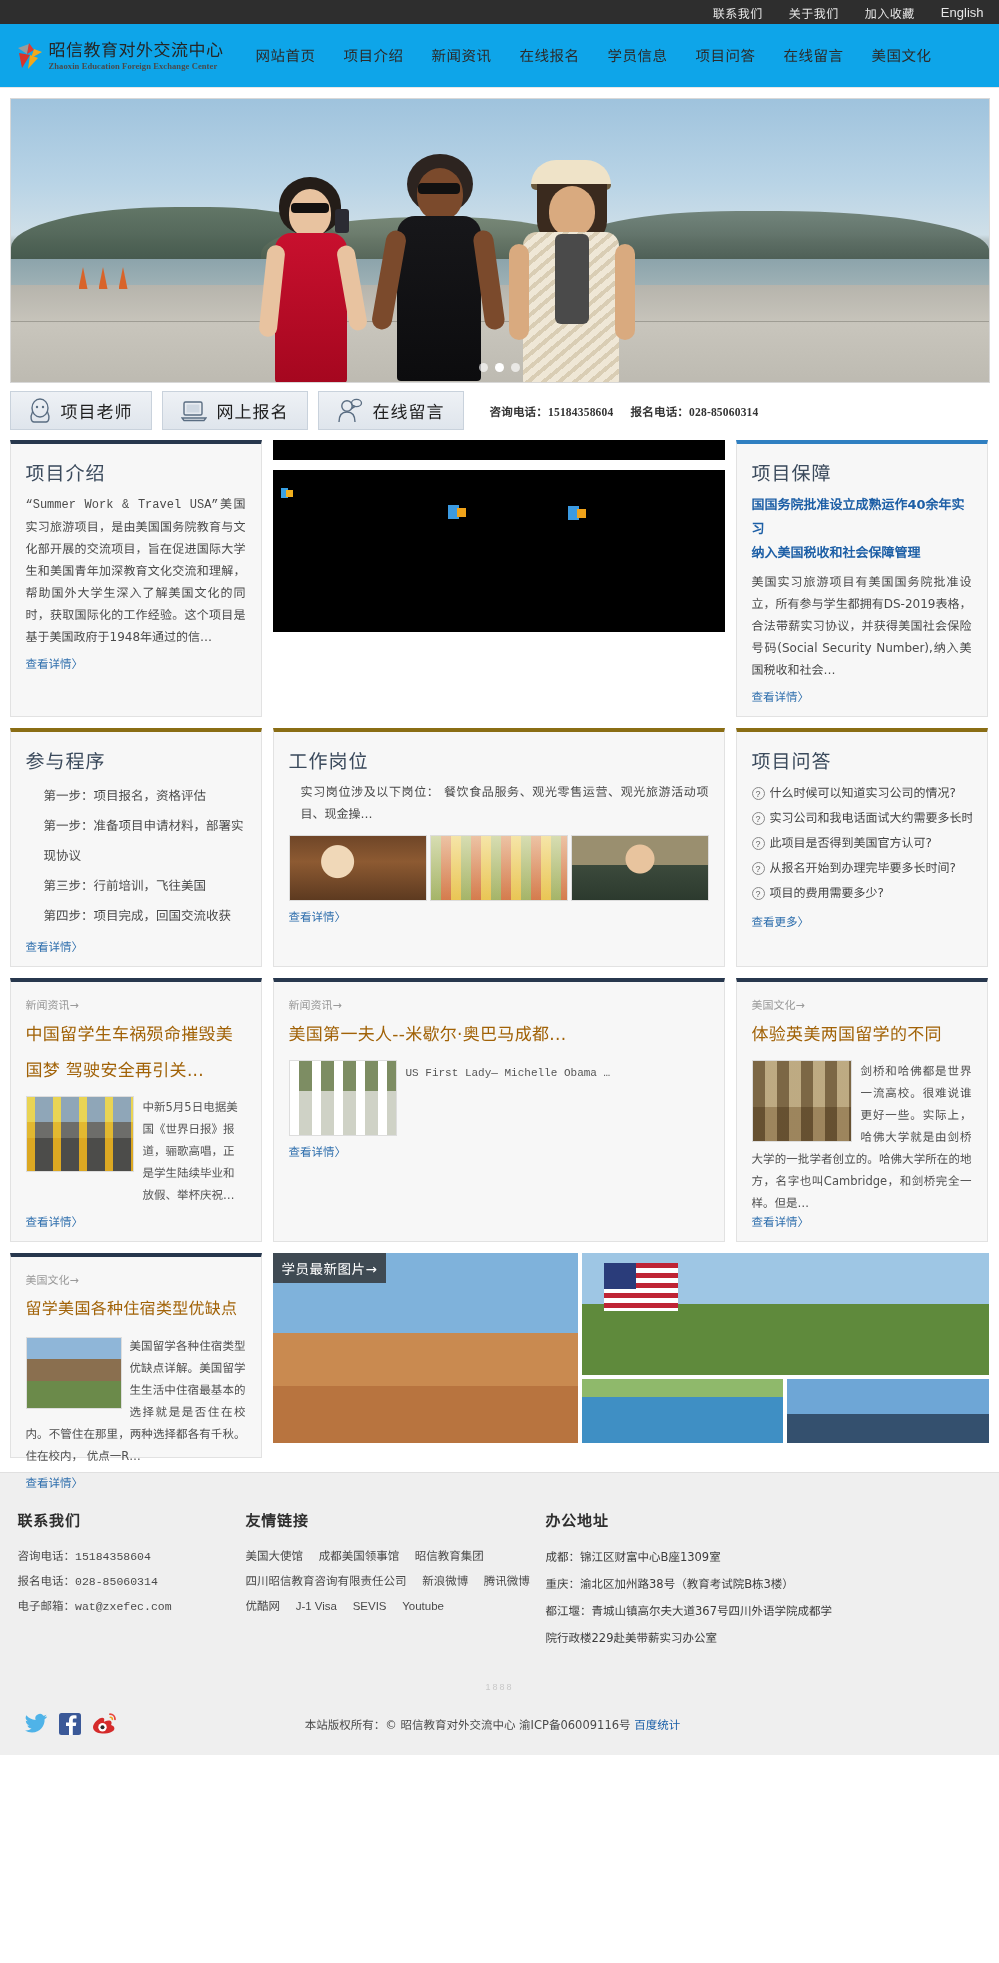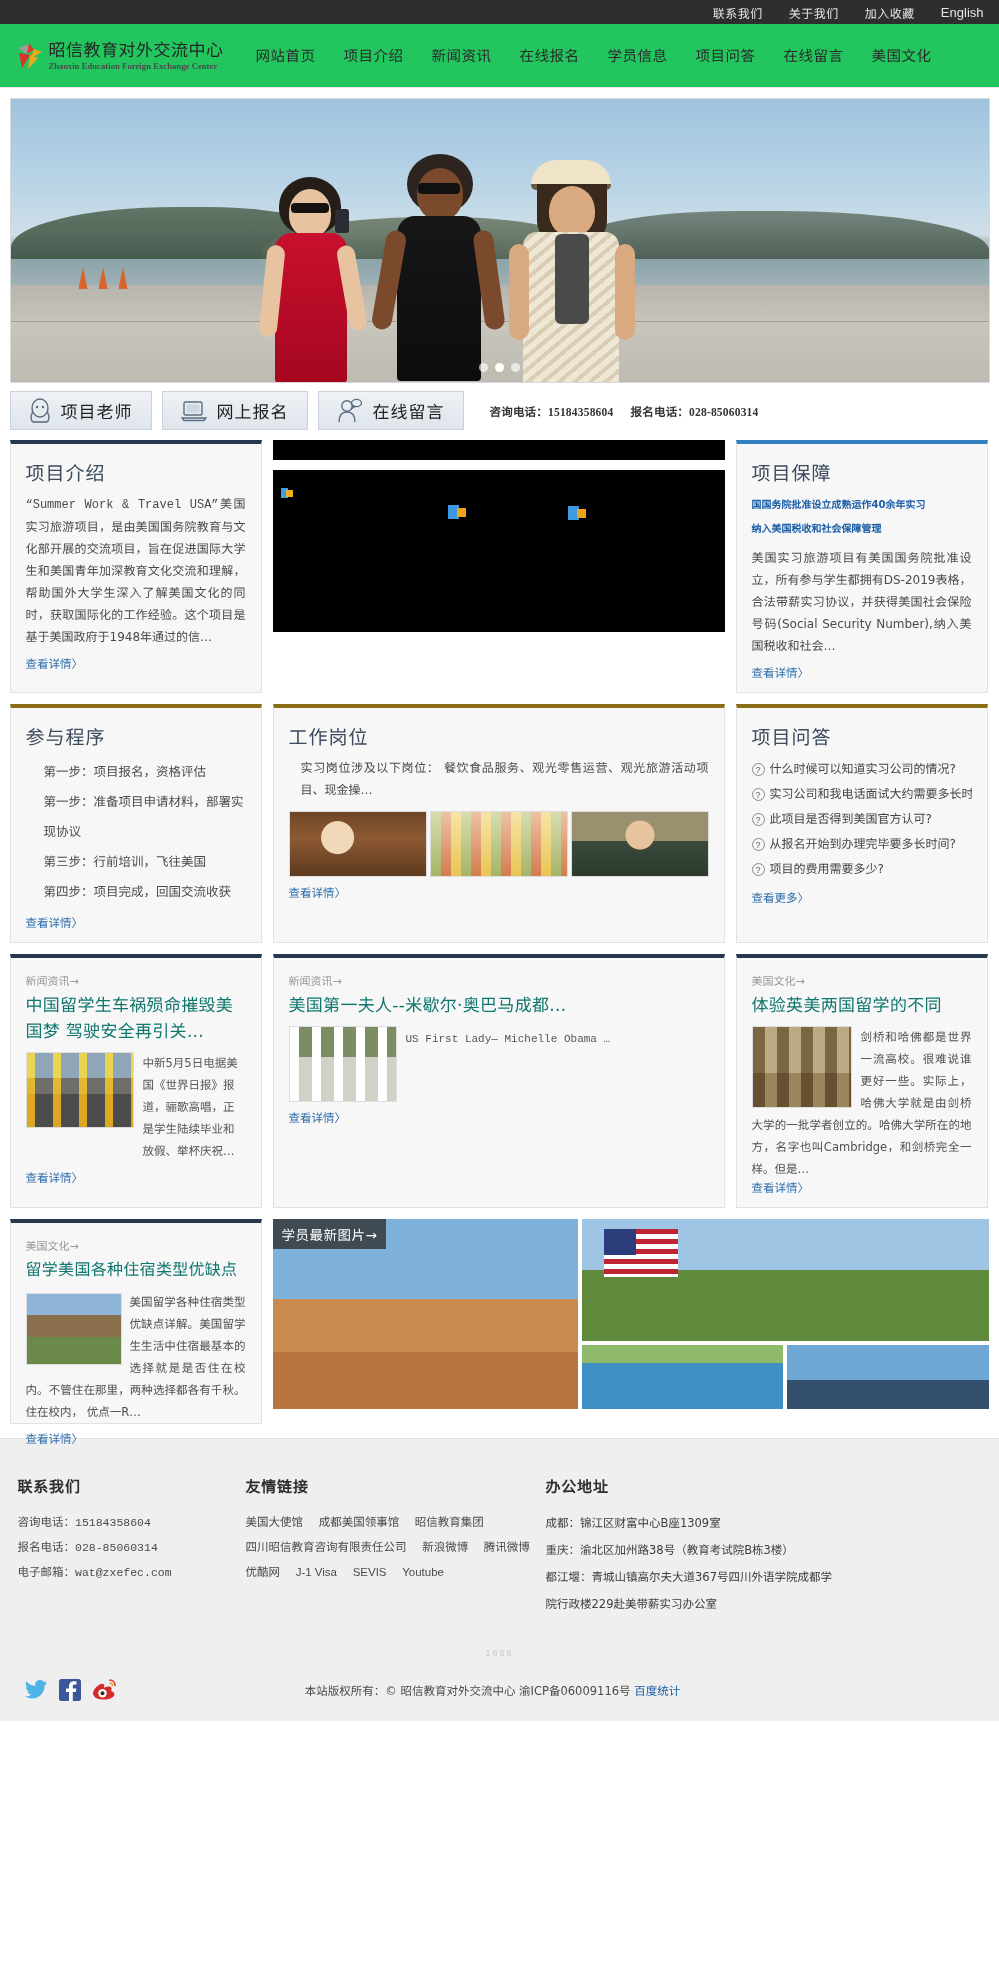--- a/index.html
+++ b/index.html
@@ -13,21 +13,21 @@
   .page { width:999px; position:relative; }
 
   
   .topbar { height:24px; background:#2e2e2e; color:#dcdcdc; }
   .topbar-inner { width:980px; margin:0 auto; height:24px;
     display:flex; justify-content:flex-end; align-items:center; gap:26px; padding-right:6px;}
   .topbar a { color:#e6e6e6; text-decoration:none; font-size:12px; letter-spacing:.5px; }
   .topbar a.en { font-size:13px; letter-spacing:0; }
 
   
-  .header { height:64px; background:#22c55e; border-bottom:1px solid #e7e7e7; }
+  .header { height:64px; background:#0ea5e9; border-bottom:1px solid #e7e7e7; }
   .header-inner { width:980px; margin:0 auto; height:64px; display:flex; align-items:center; }
   .brand { display:flex; align-items:center; gap:5px; margin-left:6px; }
   .brand-mark { width:28px; height:30px; position:relative; flex:0 0 28px; }
   .brand-text { display:flex; flex-direction:column; line-height:1; }
   .brand-cn { font-size:17px; color:#262626; letter-spacing:.5px; font-weight:400;
       font-family:"DejaVu Sans","Liberation Sans",sans-serif;}
   .brand-en { font-size:8.5px; color:#4a4a4a; margin-top:3px; letter-spacing:.1px;
       font-family:"Liberation Serif","DejaVu Serif",serif; font-weight:bold;}
   .nav { display:flex; align-items:center; margin-left:18px; }
   .nav a { display:block; padding:0 14px; font-size:14.5px; color:#2b2b2b;
@@ -145,21 +145,21 @@
       repeating-linear-gradient(90deg,#7d9e58 0 10px,#c2543a 10px 20px,#e0b442 20px 30px),
       linear-gradient(180deg,#d8d2c4,#a79d8c);
       background-blend-mode:overlay;}
   .ji3 { background:
       radial-gradient(circle at 50% 36%,#e8c49e 14px,transparent 15px),
       linear-gradient(180deg,#9a8f6f 0 45%,#3c4a3c 45%,#2c3a2e 100%); }
 
   
   .tag { font-size:11px; color:#999; margin-bottom:4px;
      font-family:"DejaVu Sans","Liberation Sans",sans-serif;}
-  .news-title { font-size:17px; line-height:26px; color:#0f766e; letter-spacing:.3px;
+  .news-title { font-size:17px; line-height:36px; color:#a16207; letter-spacing:.3px;
      font-family:"DejaVu Sans","Liberation Sans",sans-serif; margin-bottom:8px;}
   .news-flex { display:flex; gap:9px; }
   .news-thumb { width:108px; height:76px; flex:0 0 108px; border:1px solid #ddd; }
   .nt-cars { background:
      linear-gradient(180deg,#8fa6b8 0 34%,#6d6d6a 34% 56%,#4c4c4a 56% 100%),
      repeating-linear-gradient(90deg,#e6c13a 0 8px,transparent 8px 26px);
      background-blend-mode:overlay; }
   .nt-dance { background:
      linear-gradient(180deg,#7d8d63 0 40%,#cfd2c6 40% 100%),
      repeating-linear-gradient(90deg,#ffffff 0 9px,transparent 9px 22px);
@@ -381,21 +381,21 @@
           <span class="vicon" style="left:295px;top:66px;">
               <i class="a" style="position:absolute;left:0;top:0;width:11px;height:14px;background:#3b9ae1;"></i>
               <i class="b" style="position:absolute;left:9px;top:3px;width:9px;height:9px;background:#f0a31a;"></i>
             </span>
         </div>
       </div>
 
       <div class="card blue col-r">
         <div class="card-pad">
           <div class="card-title">项目保障</div>
-          <div style="font-size:10px;line-height:24px;color:#1d5fa6;font-weight:bold;margin-bottom:6px;font-family:'DejaVu Sans','Liberation Sans',sans-serif;">
+          <div style="font-size:13px;line-height:24px;color:#1d5fa6;font-weight:bold;margin-bottom:6px;font-family:'DejaVu Sans','Liberation Sans',sans-serif;">
             <div>国国务院批准设立成熟运作40余年实习</div>
             <div>纳入美国税收和社会保障管理</div>
           </div>
           <div class="card-body">美国实习旅游项目有美国国务院批准设立，所有参与学生都拥有DS-2019表格，合法带薪实习协议，并获得美国社会保险号码(Social Security Number),纳入美国税收和社会…</div>
           <a href="#" class="more">查看详情〉</a>
         </div>
       </div>
     </div>
 
     <div class="row">

